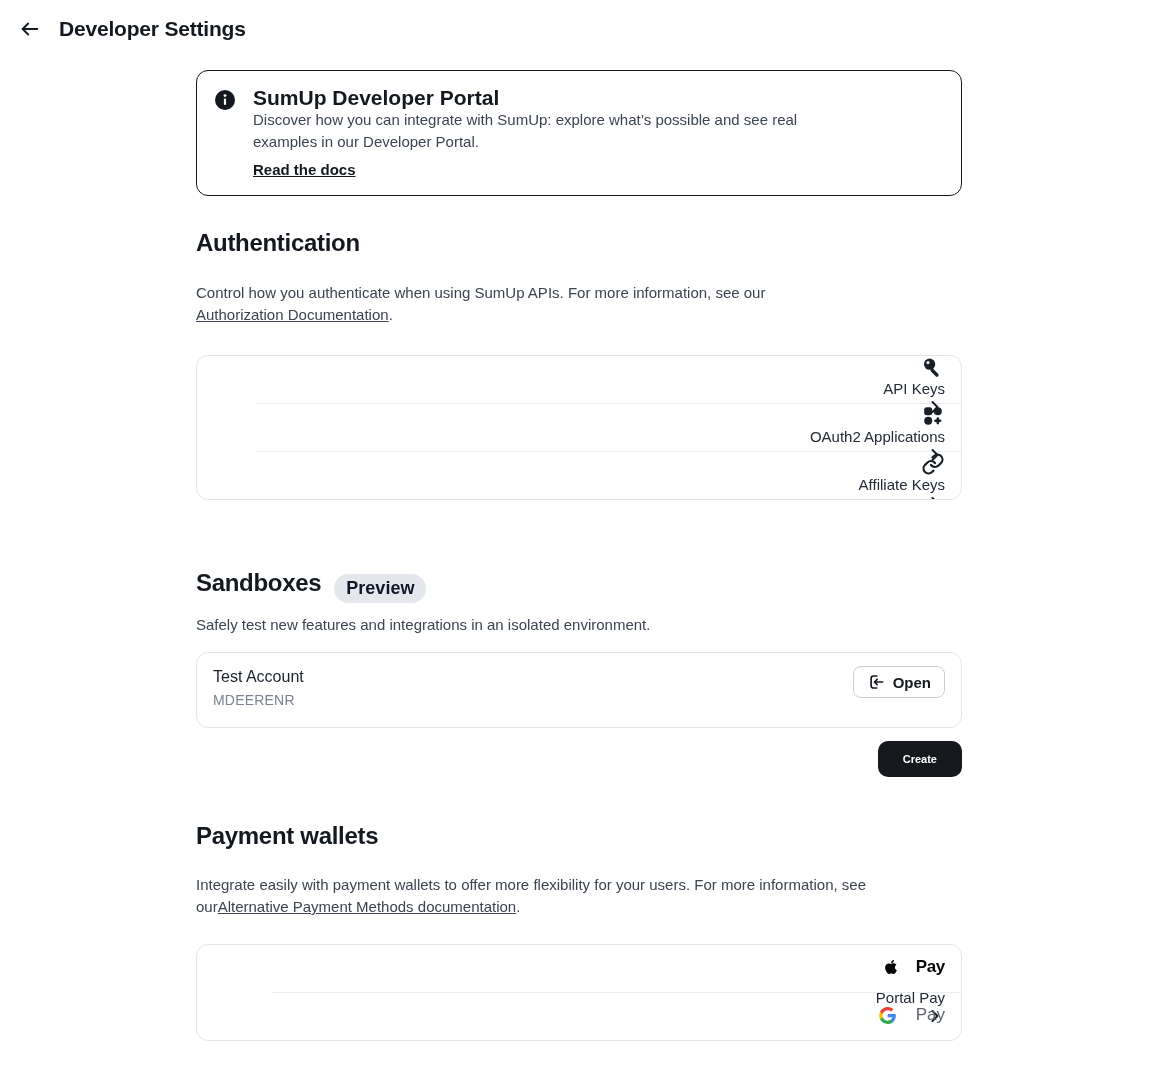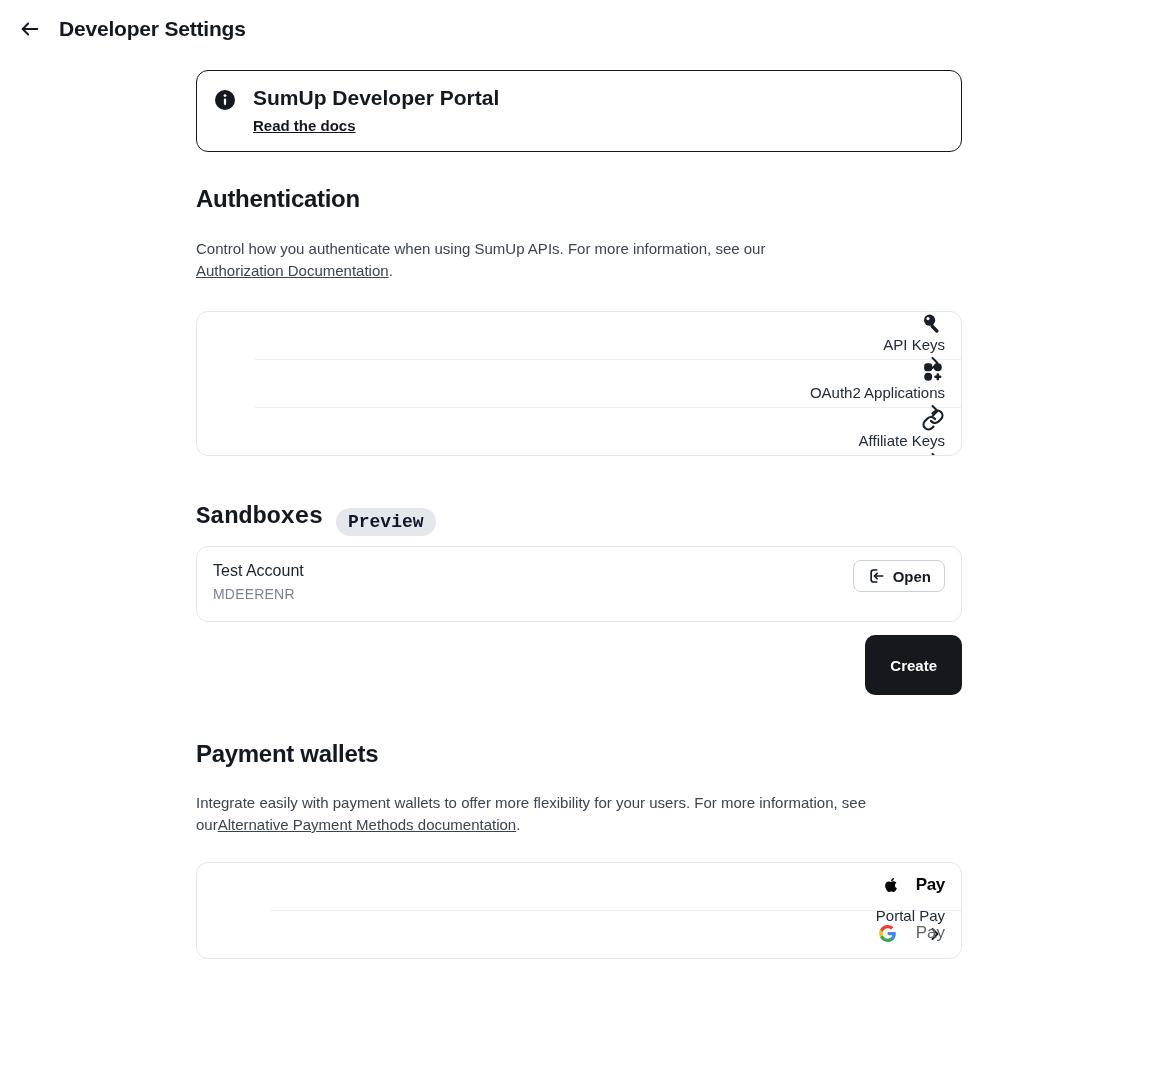--- a/index.html
+++ b/index.html
@@ -40,21 +40,21 @@
     display:inline-block; margin-top:8px;
     font-size:15px; font-weight:700; color:#14191f;
     text-decoration:underline; cursor:pointer;
   }
   
   .section-heading {
     font-size:24px; font-weight:700; letter-spacing:-0.3px; color:#14191f;
   }
   .heading-row { display:flex; align-items:center; gap:13px; }
   .mt-auth { margin-top:33px; }
-  .mt-sand { margin-top:46px;font-family:Liberation Mono, monospace; }
+  .mt-sand { margin-top:68px; }
   .mt-pay  { margin-top:45px; }
   p.section-desc {
     font-size:15px; line-height:22px; color:#3b4450;
   }
   .desc-auth { margin-top:25px; max-width:645px; }
   .desc-sand { margin-top:17px; }
   .desc-pay  { margin-top:24px; }
   p.section-desc a { color:#3b4450; text-decoration:underline; cursor:pointer; }
   
   .badge {
@@ -99,22 +99,22 @@
     background:#fff; border:1px solid #c9ced6; border-radius:8px;
     padding:5px 13px; height:32px;
     font-family:inherit; font-size:15px; font-weight:700; color:#14191f;
     cursor:pointer;
     margin-left:24px;
   }
   .open-btn .icon { display:flex; color:#14191f; }
   .create-row { display:flex; justify-content:flex-end; margin-top:13px; }
   .create-btn {
     background:#15191e; color:#ffffff; border:none; border-radius:10px;
-    font-family:inherit; font-size:15px; font-weight:700;
-    padding:0 25px; height:60px; cursor:pointer;
+    font-family:inherit; font-size:11px; font-weight:700;
+    padding:0 25px; height:36px; cursor:pointer;
   }
 </style>
 </head>
 <body>
 
 <header class="app-header">
   <button class="back-btn">
     <span style="display:flex;">
       <svg width="22" height="22" viewBox="0 0 24 24" fill="none" stroke="currentColor" stroke-width="2" stroke-linecap="round" stroke-linejoin="round">
           <line x1="20" y1="12" x2="4" y2="12"></line>
@@ -130,20 +130,21 @@
   <section class="info-banner">
     <span class="icon-wrap">
       <svg width="24" height="24" viewBox="0 0 24 24">
           <circle cx="12" cy="12" r="10" fill="currentColor"></circle>
           <circle cx="12" cy="7.6" r="1.45" fill="#fff"></circle>
           <rect x="10.9" y="10.4" width="2.2" height="6.6" rx="1.1" fill="#fff"></rect>
         </svg>
     </span>
     <div>
       <div class="info-title">SumUp Developer Portal</div>
+      <div class="info-body">Discover how you can integrate with SumUp: explore what’s possible and see real examples in our Developer Portal.</div>
       <a class="info-link">Read the docs</a>
     </div>
   </section>
 
   <h2 class="section-heading mt-auth">Authentication</h2>
   <p class="section-desc desc-auth"><span>Control how you authenticate when using SumUp APIs. For more information, see our </span><a>Authorization Documentation</a><span>.</span></p>
 
   <div class="list-card">
     <div class="list-row">
       <span class="row-icon">
@@ -191,20 +192,21 @@
             <polyline points="9 6 15 12 9 18"></polyline>
           </svg>
       </span>
     </div>
   </div>
 
   <div class="heading-row mt-sand">
     <h2 class="section-heading">Sandboxes</h2>
     <span class="badge">Preview</span>
   </div>
+  <p class="section-desc desc-sand">Safely test new features and integrations in an isolated environment.</p>
 
   <div class="account-card">
     <div>
       <div class="account-name">Test Account</div>
       <div class="account-code">MDEERENR</div>
     </div>
     <button class="open-btn">
       <span class="icon">
         <svg width="18" height="18" viewBox="0 0 24 24" fill="none" stroke="currentColor" stroke-width="2.2" stroke-linecap="round" stroke-linejoin="round">
             <path d="M13 4H8.6A3.1 3.1 0 0 0 5.5 7.1v9.8A3.1 3.1 0 0 0 8.6 20H13"></path>

